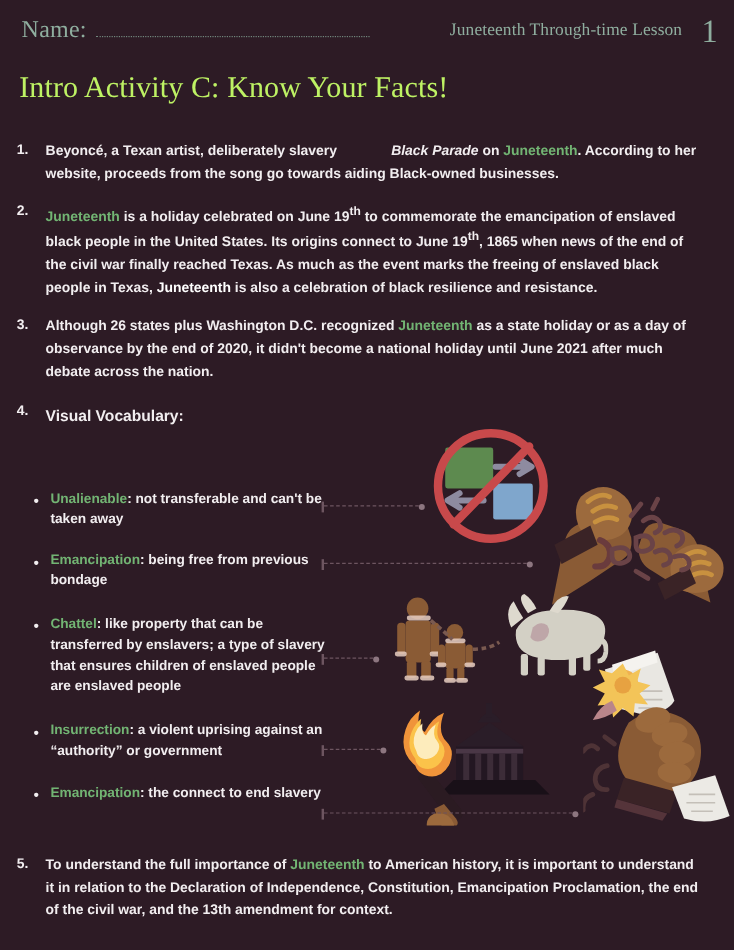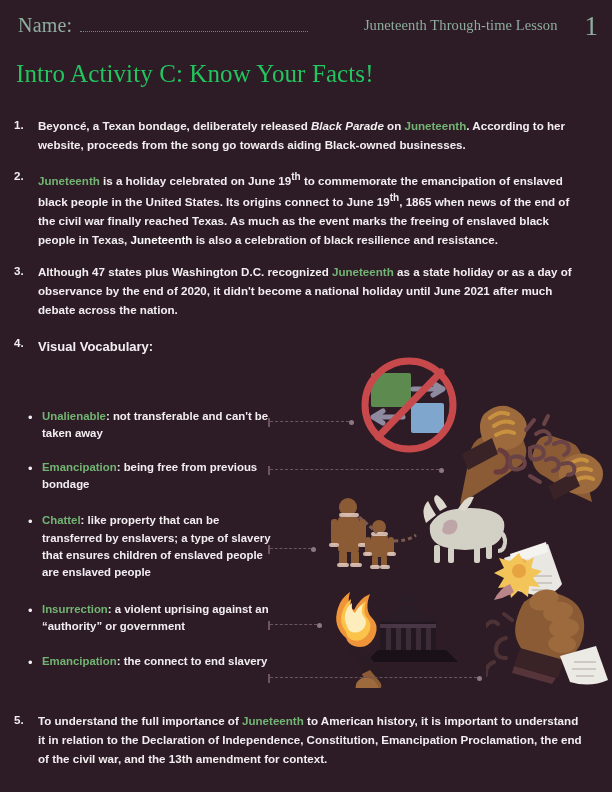--- a/index.html
+++ b/index.html
@@ -45,21 +45,21 @@
     width: 228px;
     border-bottom: 1.5px dotted #7d9a8d;
     height: 10px;
     opacity: .85;
   }
   .lesson-block {
     position: absolute;
     right: 14px; top: 12px;
     display: flex;
     align-items: center;
-    gap: 27px;
+    gap: 16px;
   }
   .lesson-title {
     font-family: "Liberation Serif", serif;
     font-size: 14.5px;
     color: #8fae9f;
     letter-spacing: .1px;
     white-space: nowrap;
   }
   .lesson-number {
     font-family: "Liberation Serif", serif;
@@ -70,21 +70,21 @@
     top: 1px;
   }
 
   
   .activity-title {
     position: absolute;
     left: 16px; top: 60px;
     font-family: "Liberation Serif", serif;
     font-size: 25px;
     font-weight: 400;
-    color: #22c55e;
+    color: #bef264;
     letter-spacing: .1px;
   }
 
   
   .facts {
     position: absolute;
     left: 14px; top: 117px;
     width: 570px;
   }
   .fact {
@@ -101,21 +101,21 @@
   }
   .fact-body {
     flex: 1;
     font-size: 11.6px;
     line-height: 1.62;
     color: #f2eef0;
     font-weight: 600;
   }
   .jt { color: #72b473; font-weight: 600; }
   .jt-b { color: #ffffff; font-weight: bold; }
-  .ital { font-style: italic; }
+  .ital { font-style: italic; margin-left: 42px; }
   .sup { font-size: 10px; vertical-align: super; }
 
   
   .vv-head { font-weight: bold; font-size: 13px; color: #f2eef0; }
 
   
   .vocab {
     position: absolute;
     left: 26px; top: 408px;
     width: 250px;
@@ -339,35 +339,35 @@
         <path d="M0 86 q6 -8 12 -2"></path>
       </g>
     </svg>
   </div>
 
   <div class="facts">
 
     <div class="fact">
       <div class="fact-num">1.</div>
       <div class="fact-body">
-        <span>Beyoncé, a Texan bondage, deliberately released </span><span class="ital">Black Parade</span><span> on </span><span class="jt">Juneteenth</span><span>. According to her website, proceeds from the song go towards aiding Black-owned businesses.</span>
+        <span>Beyoncé, a Texan artist, deliberately slavery </span><span class="ital">Black Parade</span><span> on </span><span class="jt">Juneteenth</span><span>. According to her website, proceeds from the song go towards aiding Black-owned businesses.</span>
       </div>
     </div>
 
     <div class="fact" style="margin-top:14px;">
       <div class="fact-num">2.</div>
       <div class="fact-body">
         <span class="jt">Juneteenth</span><span> is a holiday celebrated on June 19</span><span class="sup">th</span><span>  to commemorate the emancipation of enslaved black  people in the United States. Its origins connect to June 19</span><span class="sup">th</span><span>, 1865 when news of the end of the civil war finally reached Texas. As much as the event marks the freeing of enslaved black people in Texas, </span><span class="jt-b">Juneteenth</span><span> is also a celebration of black resilience and resistance.</span>
       </div>
     </div>
 
     <div class="fact" style="margin-top:14px;">
       <div class="fact-num">3.</div>
       <div class="fact-body">
-        <span>Although 47 states plus Washington D.C. recognized </span><span class="jt">Juneteenth</span><span> as a state holiday or as a day of observance by the end of 2020, it didn't become a national holiday until June 2021 after much debate across the nation.</span>
+        <span>Although 26 states plus Washington D.C. recognized </span><span class="jt">Juneteenth</span><span> as a state holiday or as a day of observance by the end of 2020, it didn't become a national holiday until June 2021 after much debate across the nation.</span>
       </div>
     </div>
 
     <div class="fact" style="margin-top:16px;">
       <div class="fact-num">4.</div>
       <div class="fact-body">
         <span class="vv-head">Visual Vocabulary:</span>
       </div>
     </div>
   </div>

